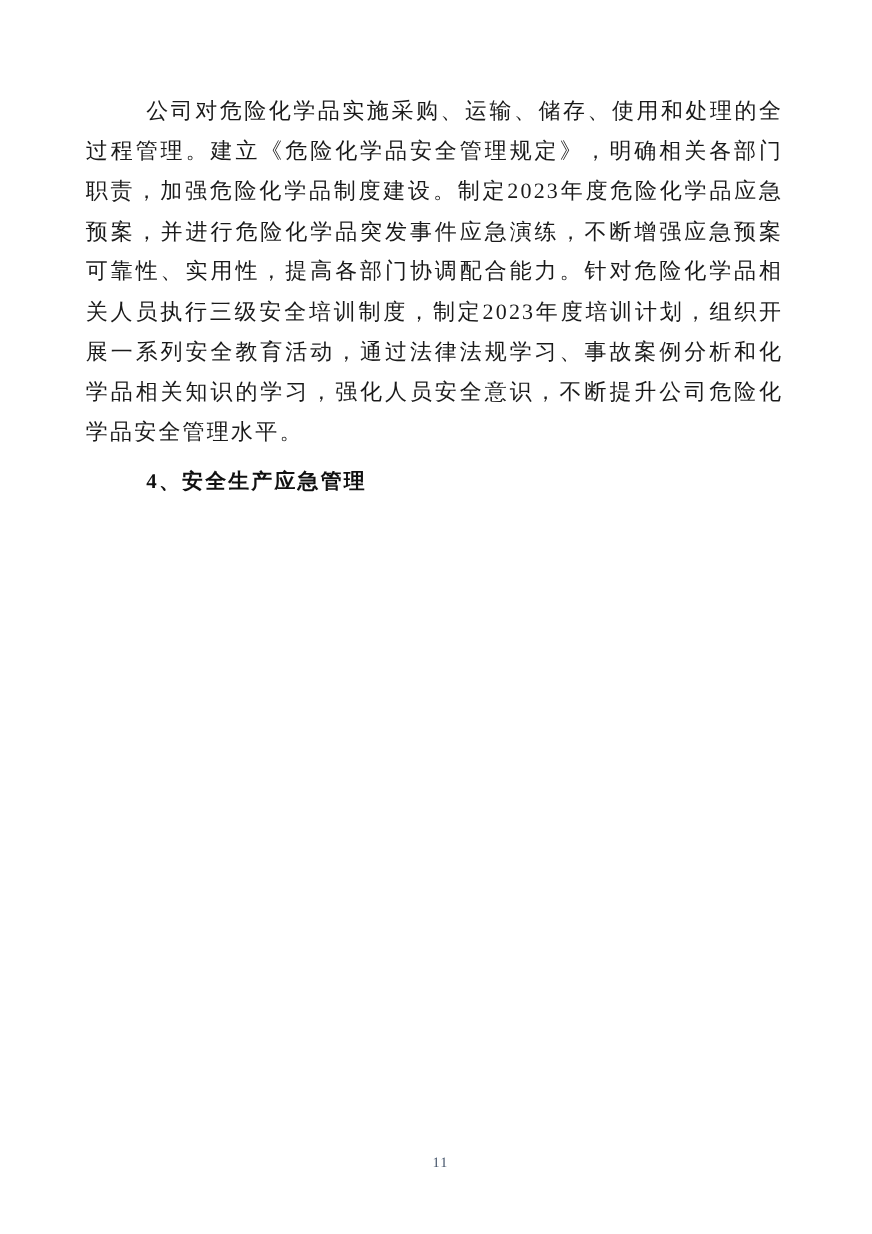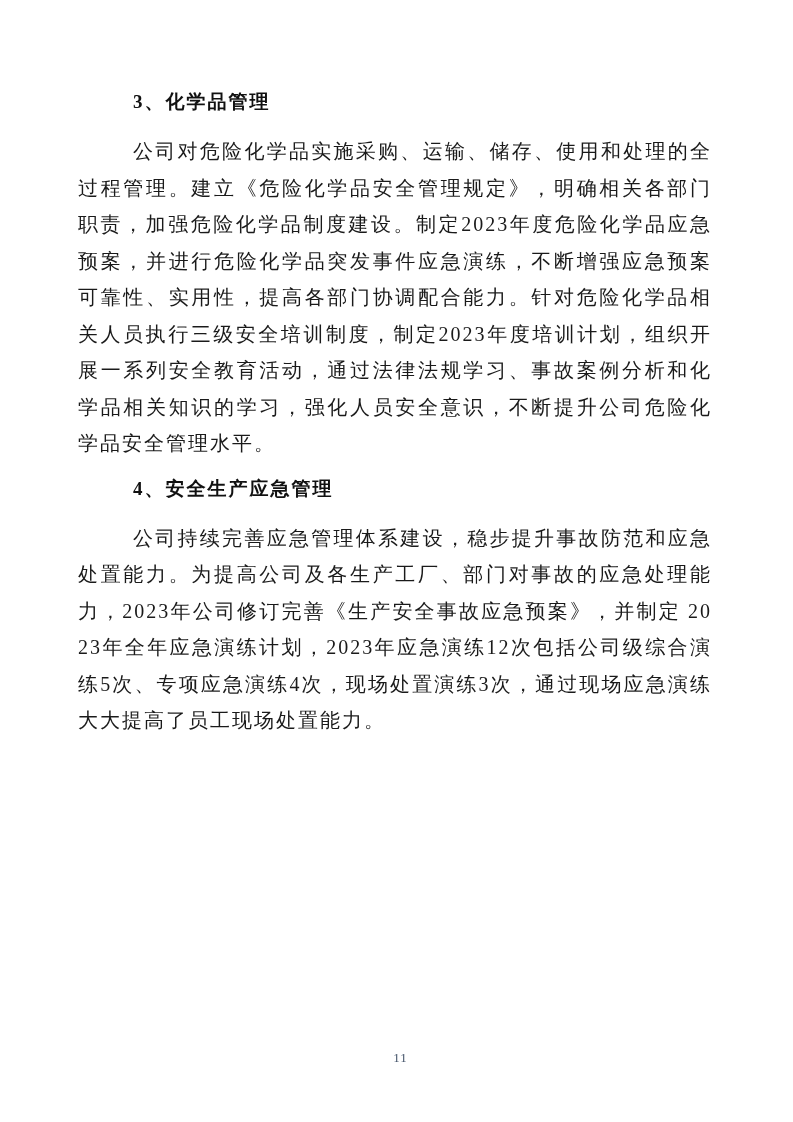--- a/index.html
+++ b/index.html
@@ -56,27 +56,25 @@
     font-family: "Liberation Serif", "DejaVu Serif", serif;
   }
 </style>
 </head>
 <body>
 
 <div class="page">
   <div class="content">
 
     <section>
-      <h2 class="heading">3、化学品管理</h2>
       <p class="para">公司对危险化学品实施采购、运输、储存、使用和处理的全过程管理。建立《危险化学品安全管理规定》，明确相关各部门职责，加强危险化学品制度建设。制定2023年度危险化学品应急预案，并进行危险化学品突发事件应急演练，不断增强应急预案可靠性、实用性，提高各部门协调配合能力。针对危险化学品相关人员执行三级安全培训制度，制定2023年度培训计划，组织开展一系列安全教育活动，通过法律法规学习、事故案例分析和化学品相关知识的学习，强化人员安全意识，不断提升公司危险化学品安全管理水平。</p>
     </section>
 
     <section>
       <h2 class="heading">4、安全生产应急管理</h2>
-      <p class="para">公司持续完善应急管理体系建设，稳步提升事故防范和应急处置能力。为提高公司及各生产工厂、部门对事故的应急处理能力，2023年公司修订完善《生产安全事故应急预案》，并制定 2023年全年应急演练计划，2023年应急演练12次包括公司级综合演练5次、专项应急演练4次，现场处置演练3次，通过现场应急演练大大提高了员工现场处置能力。</p>
     </section>
 
   </div>
 
   <div class="footer">
     <span class="page-number">11</span>
   </div>
 </div>
 
 </body></html>

